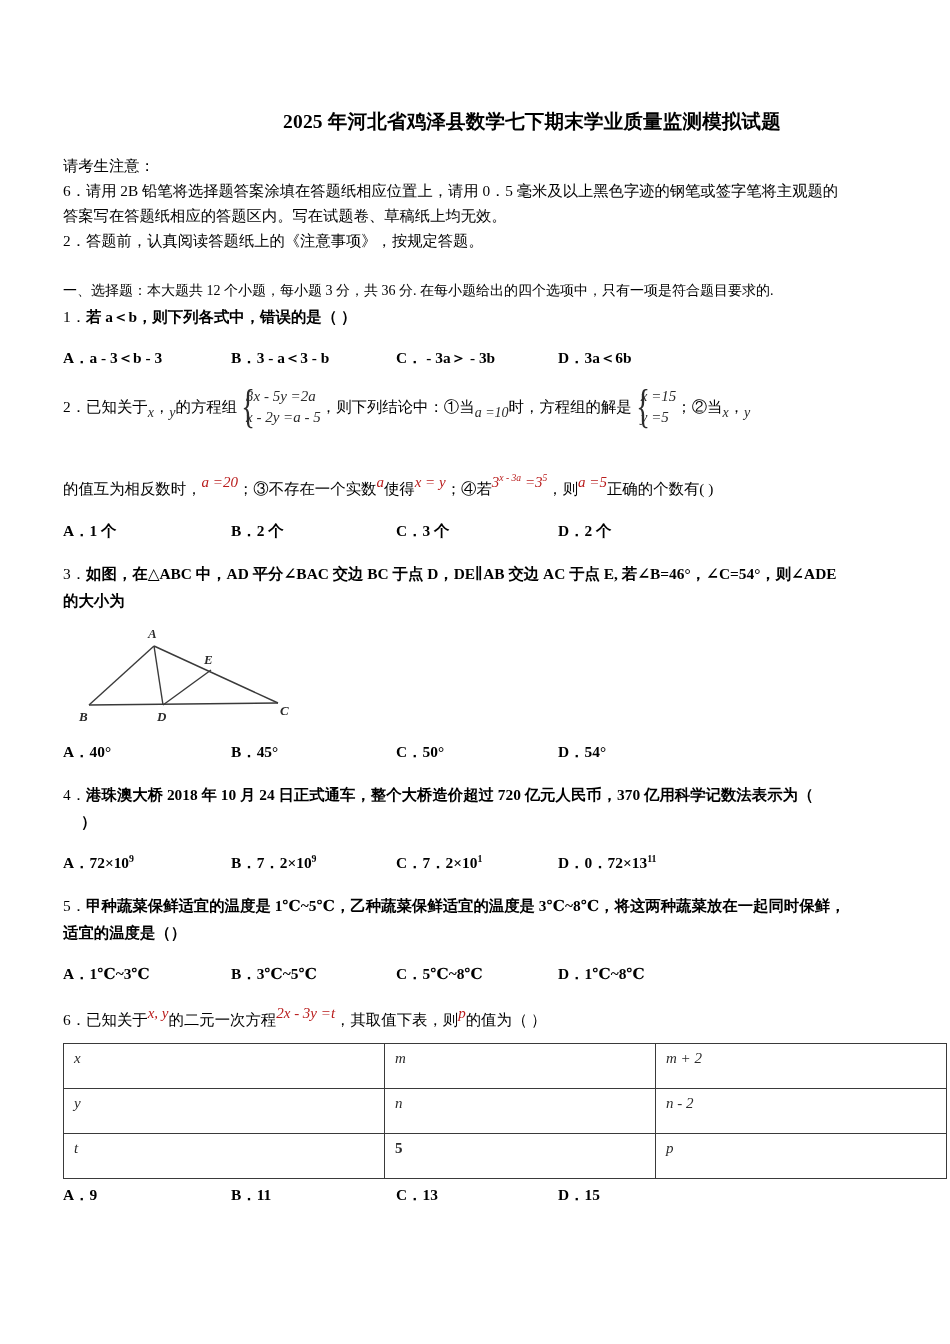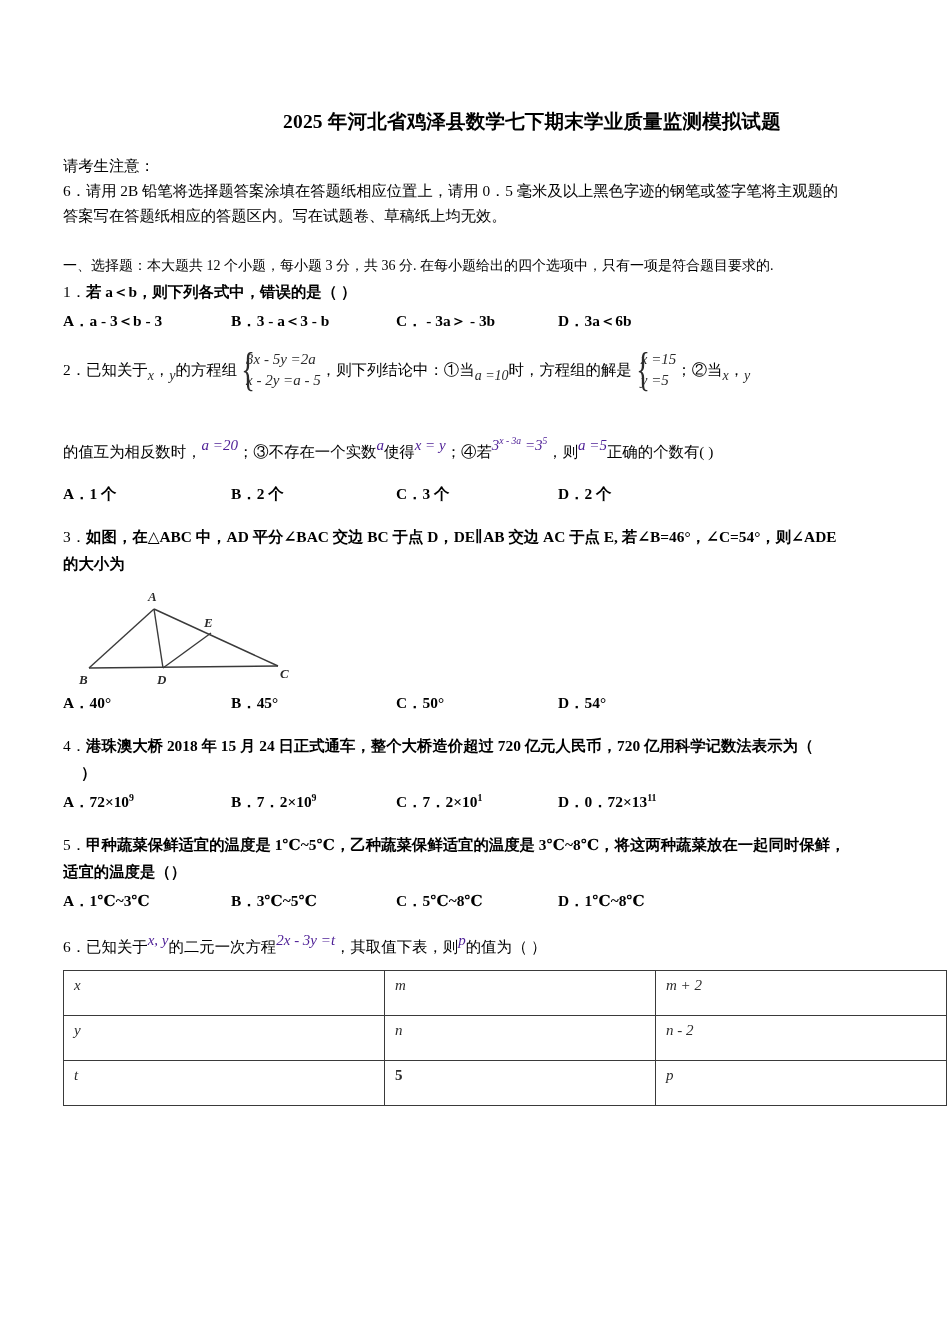--- a/index.html
+++ b/index.html
@@ -71,21 +71,21 @@
     font-family: "Liberation Serif", serif;
   }
   .b { font-weight: bold; }
 
   
   .opts {
     position: relative;
     height: 26px;
     font-size: 15.4px;
     font-weight: bold;
-    margin-top: 6px;
+    margin-top: 18px;
     margin-bottom: 2px;
   }
   .opt {
     position: absolute;
     top: 0;
     white-space: nowrap;
   }
   .opt.o0 { left: 0px; }
   .opt.o1 { left: 168px; }
   .opt.o2 { left: 333px; }
@@ -93,21 +93,21 @@
 
   sup, .sup {
     font-size: 0.64em;
     vertical-align: super;
     line-height: 0;
   }
   .mraise {
     display: inline-block;
     font-style: italic;
     font-size: 15px;
-    color: #4c1d95;
+    color: #b91c1c;
     position: relative;
     top: -7px;
   }
   .mlow {
     display: inline-block;
     font-style: italic;
     font-size: 14px;
     color: #2b2b2b;
     position: relative;
     top: 5px;
@@ -197,20 +197,21 @@
 
 <div class="page">
   <div class="doc">
 
     <div class="title">2025 年河北省鸡泽县数学七下期末学业质量监测模拟试题</div>
 
     <div>
       <div class="line notice-head">请考生注意：</div>
       <div class="line notice-item">6．请用 2B 铅笔将选择题答案涂填在答题纸相应位置上，请用 0．5 毫米及以上黑色字迹的钢笔或签字笔将主观题的</div>
       <div class="line notice-item">答案写在答题纸相应的答题区内。写在试题卷、草稿纸上均无效。</div>
+      <div class="line notice-item">2．答题前，认真阅读答题纸上的《注意事项》，按规定答题。</div>
     </div>
 
     <div class="gap-sm"></div>
 
     <div class="sec-head">一、选择题：本大题共 12 个小题，每小题 3 分，共 36 分. 在每小题给出的四个选项中，只有一项是符合题目要求的.</div>
 
     <div>
       <div class="q"><span class="qnum">1．</span><span class="b">若 a＜b，则下列各式中，错误的是（      ）</span></div>
       <div class="opts">
         <span class="opt o0">A．a - 3＜b - 3</span>
@@ -269,21 +270,21 @@
         <span class="opt o0">A．40°</span>
         <span class="opt o1">B．45°</span>
         <span class="opt o2">C．50°</span>
         <span class="opt o3">D．54°</span>
       </div>
     </div>
 
     <div class="gap-md"></div>
 
     <div>
-      <div class="q"><span class="qnum">4．</span><span class="b">港珠澳大桥 2018 年 15 月 24 日正式通车，整个大桥造价超过 720 亿元人民币，720 亿用科学记数法表示为（</span></div>
+      <div class="q"><span class="qnum">4．</span><span class="b">港珠澳大桥 2018 年 10 月 24 日正式通车，整个大桥造价超过 720 亿元人民币，370 亿用科学记数法表示为（</span></div>
       <div class="q" style="padding-left:18px"><span class="b">）</span></div>
 
       <div class="opts">
         <span class="opt o0"><span>A．</span><span>72×10</span><span class="sup">9</span></span>
         <span class="opt o1"><span>B．</span><span>7．2×10</span><span class="sup">9</span></span>
         <span class="opt o2"><span>C．</span><span>7．2×10</span><span class="sup">1</span></span>
         <span class="opt o3"><span>D．</span><span>0．72×13</span><span class="sup">11</span></span>
       </div>
     </div>
 
@@ -337,16 +338,22 @@
             <td class="c1 bold">
                 <span class="cellinner">5</span>
               </td>
             <td class="c2">
                 <span class="cellinner">p</span>
               </td>
           </tr>
         </tbody>
       </table>
 
+      <div class="opts answers-q6">
+        <span class="opt o0">A．9</span>
+        <span class="opt o1">B．11</span>
+        <span class="opt o2">C．13</span>
+        <span class="opt o3">D．15</span>
+      </div>
     </div>
 
   </div>
 </div>
 
 </body></html>

